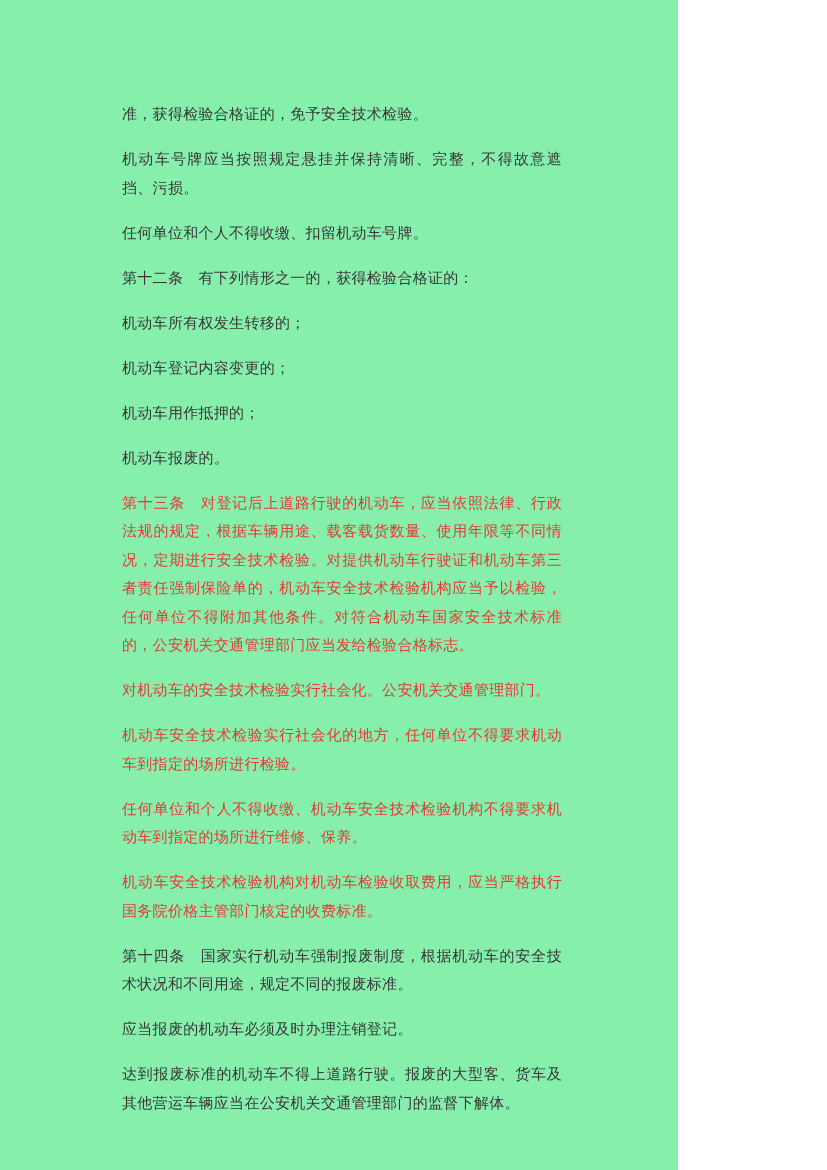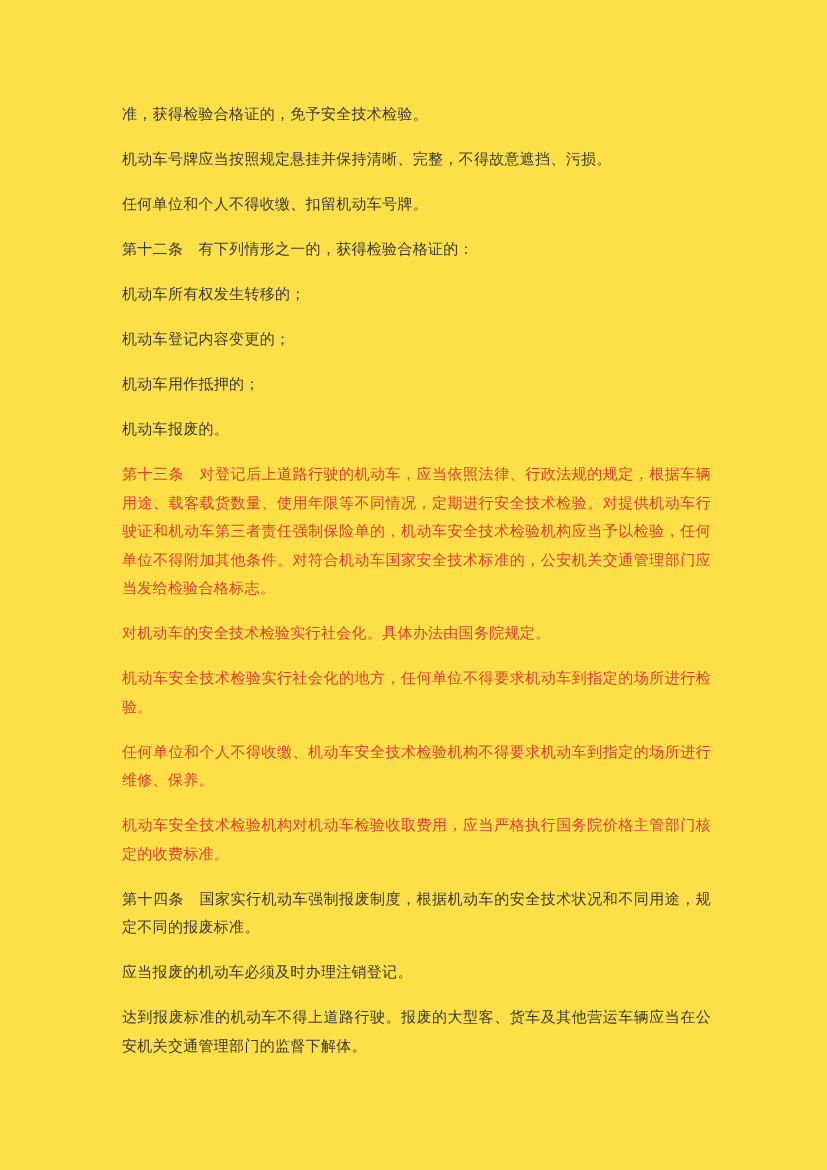--- a/index.html
+++ b/index.html
@@ -8,23 +8,23 @@
     background: #ffffff;
   }
   body {
     width: 827px;
     height: 1170px;
     overflow: hidden;
     font-family: "Liberation Serif", "DejaVu Serif", serif;
   }
   .doc-page {
     box-sizing: border-box;
-    width: 827px;
+    width: 678px;
     height: 1170px;
-    background: #fde047;
+    background: #86efac;
     padding: 100px 116px 0 122px;
   }
   .para {
     margin: 0 0 16.5px 0;
     font-size: 15px;
     line-height: 28.5px;
     letter-spacing: 0.3px;
     text-align: justify;
     text-justify: inter-ideograph;
     color: #383838;
@@ -41,21 +41,21 @@
   <article id="document-body">
       <p class="para">准，获得检验合格证的，免予安全技术检验。</p>
       <p class="para">机动车号牌应当按照规定悬挂并保持清晰、完整，不得故意遮挡、污损。</p>
       <p class="para">任何单位和个人不得收缴、扣留机动车号牌。</p>
       <p class="para">第十二条　有下列情形之一的，获得检验合格证的：</p>
       <p class="para">机动车所有权发生转移的；</p>
       <p class="para">机动车登记内容变更的；</p>
       <p class="para">机动车用作抵押的；</p>
       <p class="para">机动车报废的。</p>
       <p class="para red">第十三条　对登记后上道路行驶的机动车，应当依照法律、行政法规的规定，根据车辆用途、载客载货数量、使用年限等不同情况，定期进行安全技术检验。对提供机动车行驶证和机动车第三者责任强制保险单的，机动车安全技术检验机构应当予以检验，任何单位不得附加其他条件。对符合机动车国家安全技术标准的，公安机关交通管理部门应当发给检验合格标志。</p>
-      <p class="para red">对机动车的安全技术检验实行社会化。具体办法由国务院规定。</p>
+      <p class="para red">对机动车的安全技术检验实行社会化。公安机关交通管理部门。</p>
       <p class="para red">机动车安全技术检验实行社会化的地方，任何单位不得要求机动车到指定的场所进行检验。</p>
       <p class="para red">任何单位和个人不得收缴、机动车安全技术检验机构不得要求机动车到指定的场所进行维修、保养。</p>
       <p class="para red">机动车安全技术检验机构对机动车检验收取费用，应当严格执行国务院价格主管部门核定的收费标准。</p>
       <p class="para">第十四条　国家实行机动车强制报废制度，根据机动车的安全技术状况和不同用途，规定不同的报废标准。</p>
       <p class="para">应当报废的机动车必须及时办理注销登记。</p>
       <p class="para">达到报废标准的机动车不得上道路行驶。报废的大型客、货车及其他营运车辆应当在公安机关交通管理部门的监督下解体。</p>
     </article>
 </main>
 
 </body></html>

